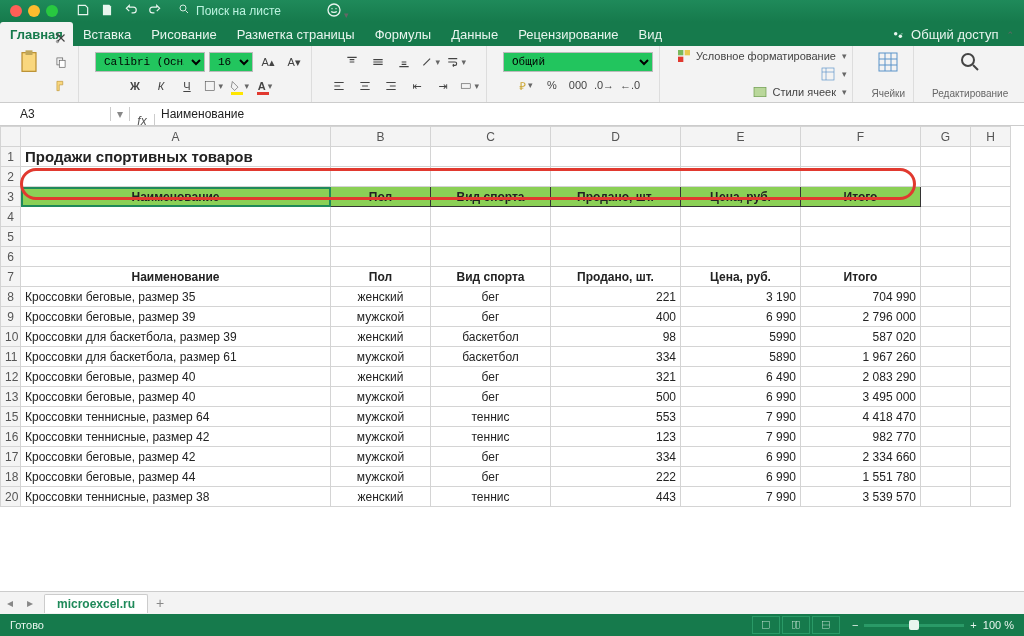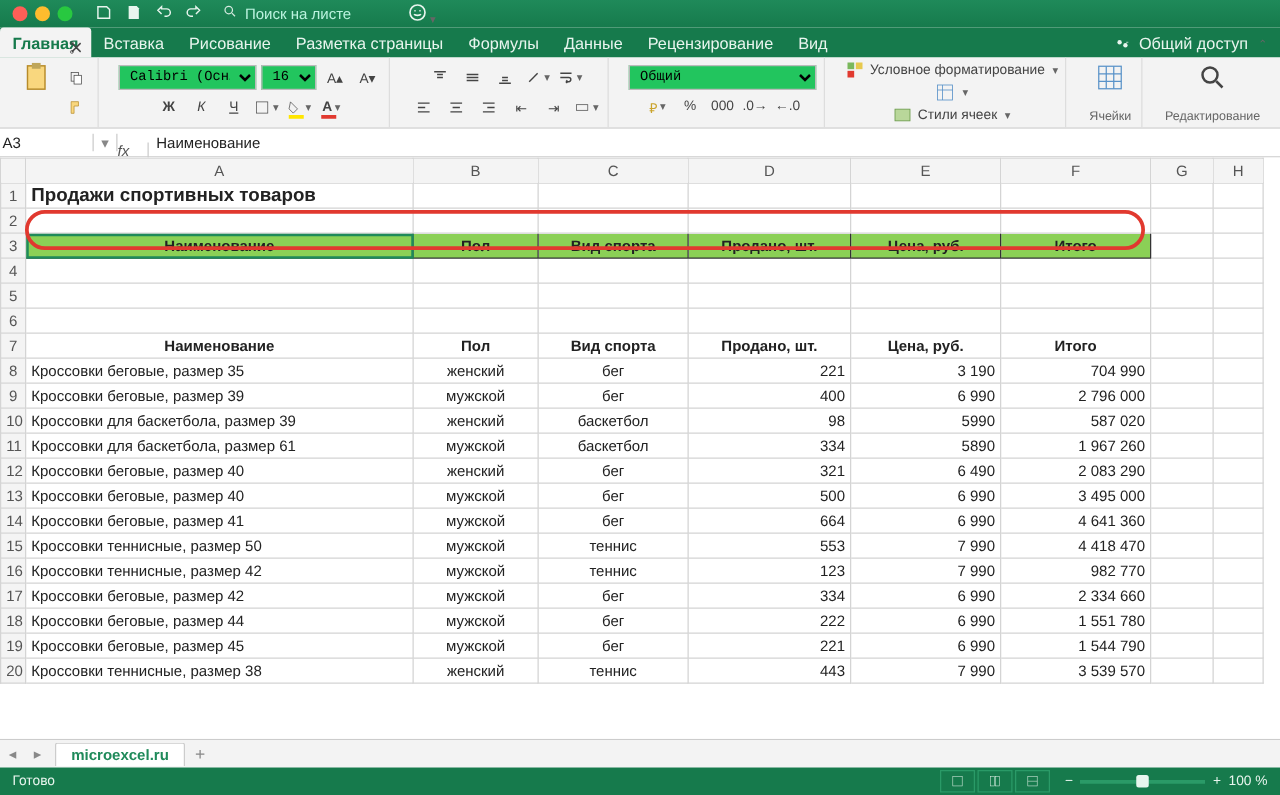--- a/index.html
+++ b/index.html
@@ -31,22 +31,22 @@
   .sel{border:1px solid #bbb;background:#22c55e;height:20px;font-size:11px;padding:1px 4px;font-family:Liberation Mono, monospace;}
   .iconbtn{width:20px;height:20px;display:flex;align-items:center;justify-content:center;border:1px solid transparent;color:#444;}
   .iconbtn svg{width:14px;height:14px;}
   .fontcolor{position:relative;}
   .fontcolor .bar{position:absolute;bottom:1px;left:2px;right:6px;height:3px;}
   .bigcol{display:flex;flex-direction:column;align-items:center;gap:2px;padding:0 8px;}
   .bigcol svg{width:24px;height:24px;}
   .caret{font-size:9px;margin-left:2px;color:#666;}
   
   .fbar{height:22px;background:#fff;border-bottom:1px solid #ccc;display:flex;align-items:center;font-size:12px;}
-  .namebox{width:70px;border-right:1px solid #ccc;padding:0 2px;}
-  .fx{width:24px;text-align:left;font-style:italic;color:#555;border-right:1px solid #ccc;margin-top:13px;}
+  .namebox{width:70px;border-right:1px solid #ccc;padding:0 20px;}
+  .fx{width:24px;text-align:center;font-style:italic;color:#555;border-right:1px solid #ccc;margin-top:13px;}
   .fval{padding:0 6px;flex:1;}
   .fbar .dd{padding:0 6px;color:#888;border-right:1px solid #ccc;}
   
   .gridwrap{flex:1;overflow:hidden;position:relative;background:#fff;}
   table.grid{border-collapse:collapse;table-layout:fixed;width:1010px;}
   .grid th,.grid td{border:1px solid #d4d4d4;height:19px;padding:0 4px;font-size:12px;white-space:nowrap;overflow:hidden;}
   .grid thead th{background:#f4f4f4;color:#555;font-weight:normal;text-align:center;position:sticky;top:0;}
   .grid th.rowh{background:#f4f4f4;color:#555;text-align:center;width:20px;font-weight:normal;}
   .grid th.corner{background:#f4f4f4;width:20px;}
   .colA{width:310px;} .colB{width:100px;} .colC{width:120px;} .colD{width:130px;} .colE{width:120px;} .colF{width:120px;} .colG{width:50px;} .colH{width:40px;}
@@ -268,21 +268,21 @@
     </div>
     <div class="row">
       <span class="iconbtn" style="color:#caa32b">₽<span class="caret">▾</span></span>
       <span class="iconbtn">%</span>
       <span class="iconbtn">000</span>
       <span class="iconbtn">.0→</span>
       <span class="iconbtn">←.0</span>
     </div>
   </div>
 
-  <div class="grp" style="align-items:center">
+  <div class="grp" style="align-items:flex-end">
     <div class="row">
       <svg width="16" height="16" viewBox="0 0 24 24">
             <rect x="3" y="3" width="8" height="8" fill="#7ab85c"></rect>
             <rect x="13" y="3" width="8" height="8" fill="#e7c94e"></rect>
             <rect x="3" y="13" width="8" height="8" fill="#e1392f"></rect>
           </svg>
       <span>Условное форматирование</span>
           <span class="caret">▾</span>
     </div>
     <div class="row">
@@ -490,33 +490,22 @@
             <td>Кроссовки беговые, размер 40</td>
             <td class="center">мужской</td>
             <td class="center">бег</td>
             <td class="num">500</td>
             <td class="num">6 990</td>
             <td class="num">3 495 000</td>
             <td></td>
             <td></td>
           </tr>
           <tr>
-            <th class="rowh">14</th>
-            <td>Кроссовки беговые, размер 41</td>
-            <td class="center">мужской</td>
-            <td class="center">бег</td>
-            <td class="num">664</td>
-            <td class="num">6 990</td>
-            <td class="num">4 641 360</td>
-            <td></td>
-            <td></td>
-          </tr>
-          <tr>
             <th class="rowh">15</th>
-            <td>Кроссовки теннисные, размер 50</td>
+            <td>Кроссовки теннисные, размер 64</td>
             <td class="center">мужской</td>
             <td class="center">теннис</td>
             <td class="num">553</td>
             <td class="num">7 990</td>
             <td class="num">4 418 470</td>
             <td></td>
             <td></td>
           </tr>
           <tr>
             <th class="rowh">16</th>
@@ -541,31 +530,20 @@
             <td></td>
           </tr>
           <tr>
             <th class="rowh">18</th>
             <td>Кроссовки беговые, размер 44</td>
             <td class="center">мужской</td>
             <td class="center">бег</td>
             <td class="num">222</td>
             <td class="num">6 990</td>
             <td class="num">1 551 780</td>
-            <td></td>
-            <td></td>
-          </tr>
-          <tr>
-            <th class="rowh">19</th>
-            <td>Кроссовки беговые, размер 45</td>
-            <td class="center">мужской</td>
-            <td class="center">бег</td>
-            <td class="num">221</td>
-            <td class="num">6 990</td>
-            <td class="num">1 544 790</td>
             <td></td>
             <td></td>
           </tr>
           <tr>
             <th class="rowh">20</th>
             <td>Кроссовки теннисные, размер 38</td>
             <td class="center">женский</td>
             <td class="center">теннис</td>
             <td class="num">443</td>
             <td class="num">7 990</td>

